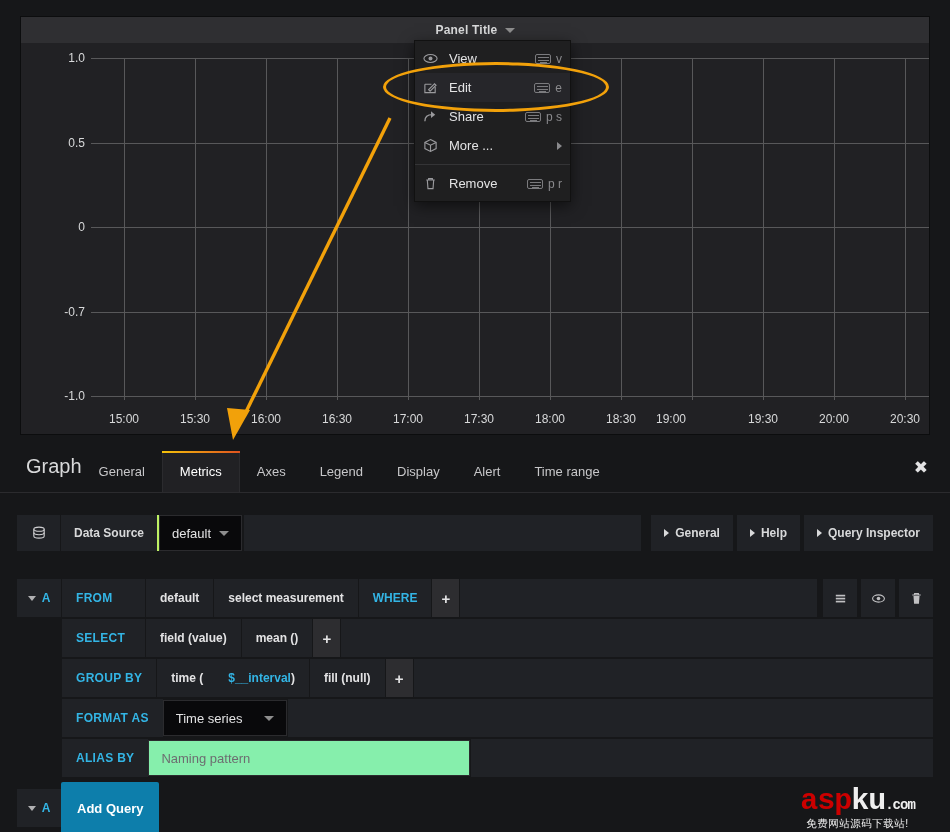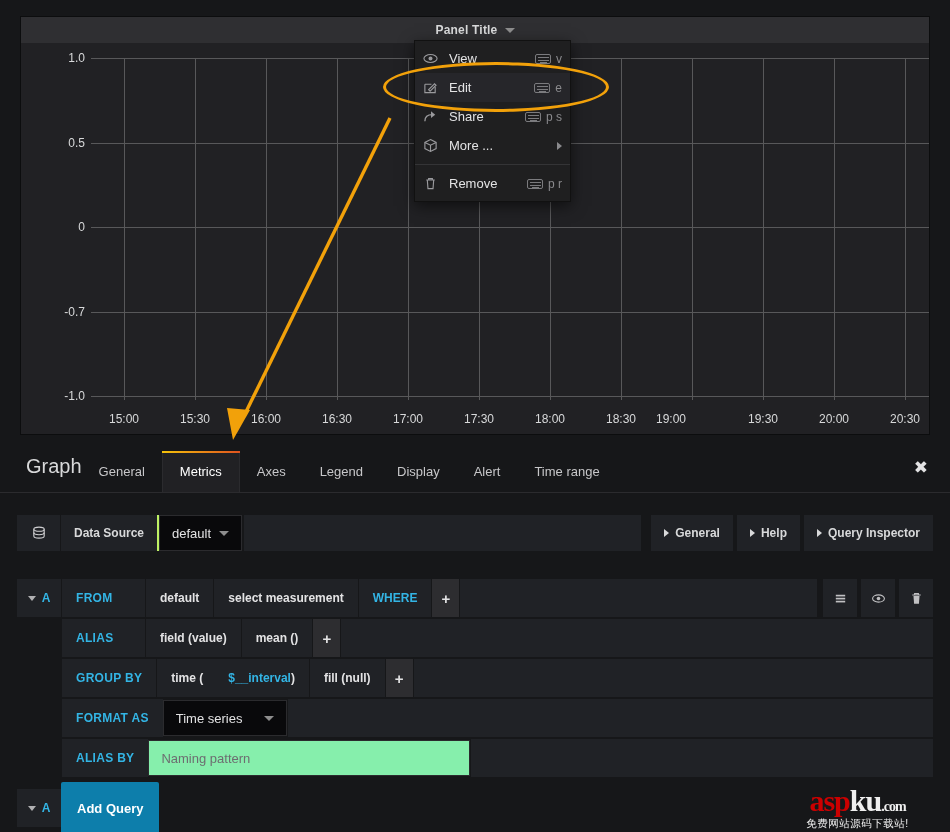--- a/index.html
+++ b/index.html
@@ -160,21 +160,21 @@
   #addq-row{display:flex;align-items:center;height:38px;margin-top:12px;}
   #add-query-btn{
     background:#0d7eab;color:#fff;font-size:13px;font-weight:bold;height:52px;
     display:flex;align-items:center;padding:0 16px;border-radius:2px;cursor:pointer;
   }
   
   #watermark{
     position:absolute;right:5px;bottom:2px;width:175px;height:46px;
     display:flex;flex-direction:column;align-items:center;justify-content:center;line-height:1;
   }
-  #wm-main{font-size:30px;font-weight:bold;font-family:Liberation Serif, serif;letter-spacing:-1px;}
+  #wm-main{font-size:30px;font-weight:bold;font-family:Liberation Mono, monospace;letter-spacing:-1px;}
   #wm-a{color:#cc0000;}
   #wm-k{color:#efefef;}
   #wm-com{color:#efefef;font-size:14px;font-weight:bold;}
   #wm-sub{color:#efefef;font-size:10.5px;margin-top:2px;letter-spacing:.5px;}
 </style>
 </head>
 <body>
 
 <div id="panel">
 
@@ -385,21 +385,21 @@
           <svg width="15" height="15" viewBox="0 0 16 16">
               <path d="M3.5 4.3h9M6 4.3V2.8h4v1.5" fill="none" stroke="#c0c0c2" stroke-width="1.2"></path>
               <path d="M4.8 5.2h6.4l-.6 8.3H5.4z" fill="#c0c0c2"></path>
             </svg>
         </div>
       </div>
     </div>
 
     <div class="q-row">
       <div class="q-indent"></div>
-      <div class="q-key">ALIAS</div>
+      <div class="q-key">SELECT</div>
       <div class="q-val">field (value)</div>
       <div class="q-val">mean ()</div>
       <div class="q-plus">+</div>
       <div class="q-fill"></div>
     </div>
 
     <div class="q-row">
       <div class="q-indent"></div>
       <div class="q-key">GROUP BY</div>
       <div class="q-val">

